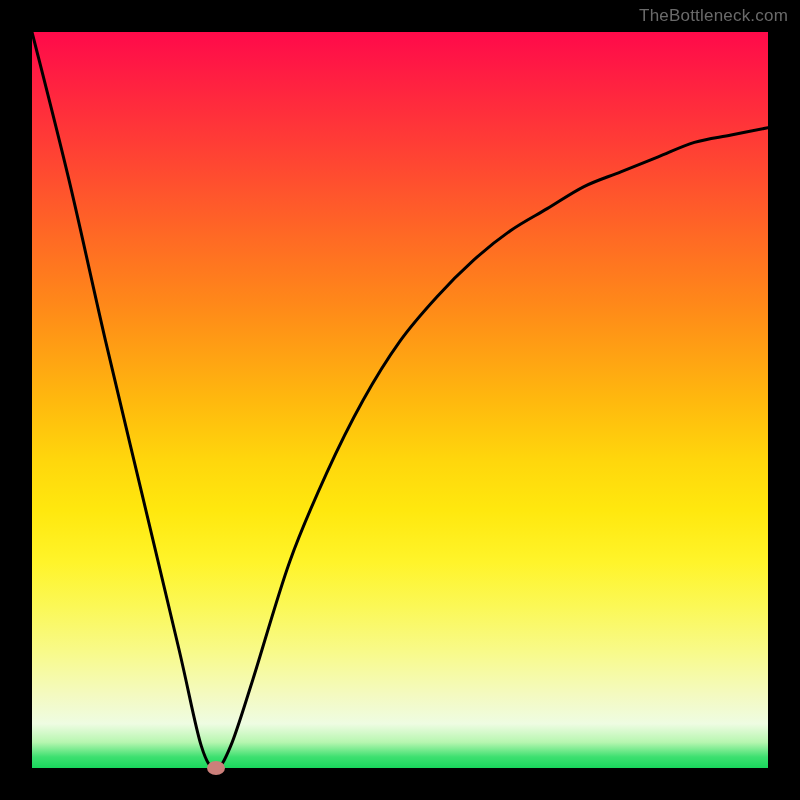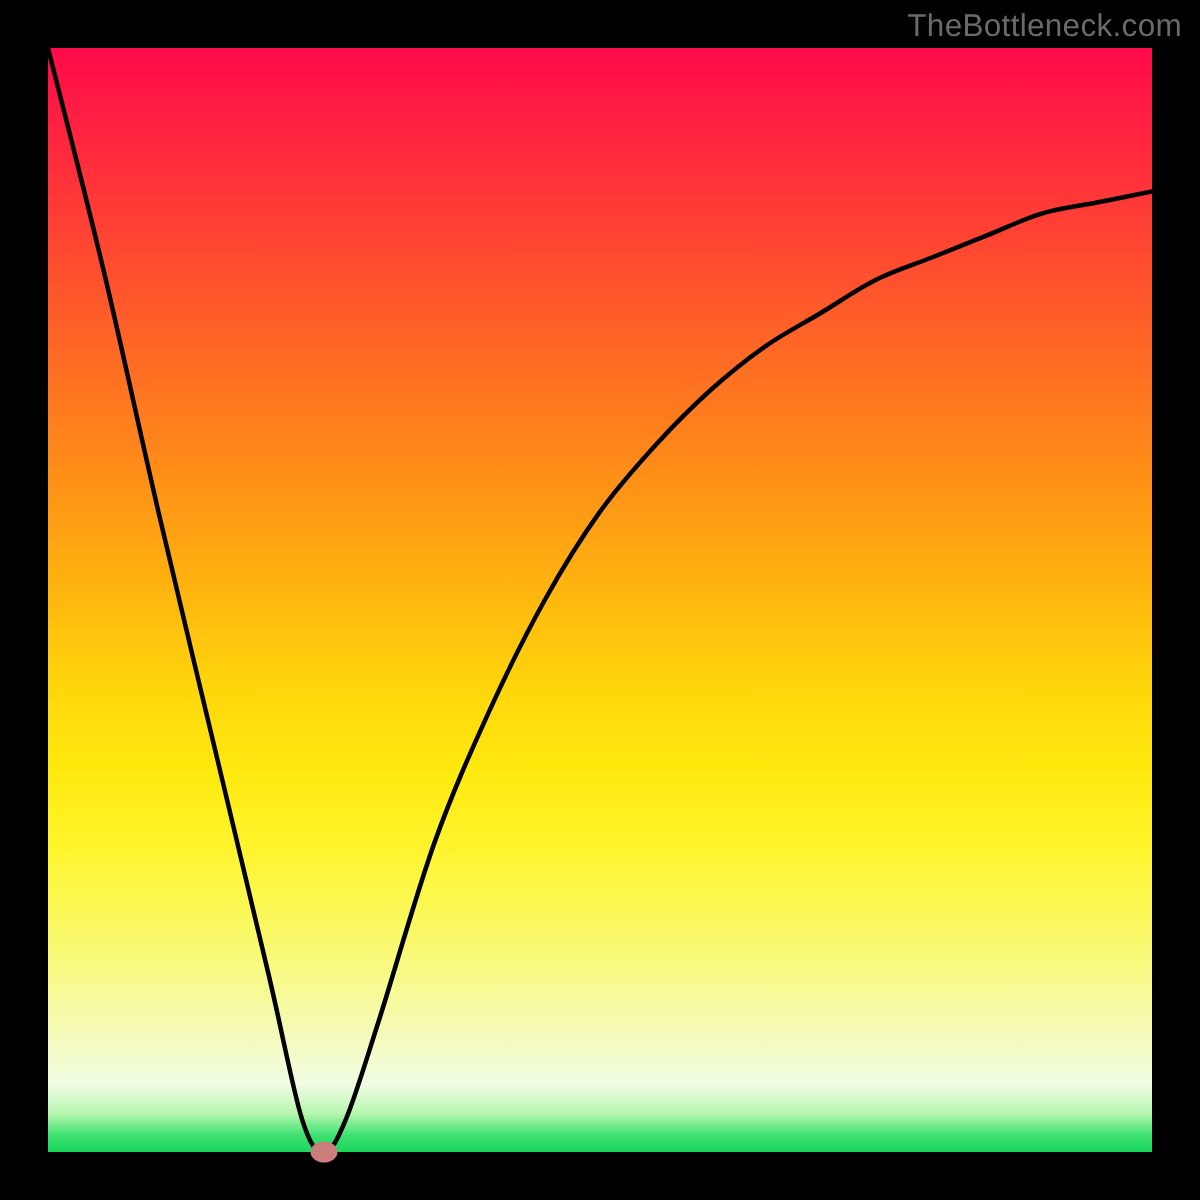--- a/index.html
+++ b/index.html
@@ -56,21 +56,21 @@
     height: 14px;
     border-radius: 50%;
     background: #cc7f7a;
     transform: translate(-50%, -50%);
   }
   .watermark {
     position: absolute;
     top: 6px;
     right: 12px;
     color: #6a6a6a;
-    font-size: 21px;
+    font-size: 17px;
     letter-spacing: 0.2px;
     font-weight: 400;
   }
 </style>
 </head>
 <body>
 
 <div class="frame">
 
   <div class="plot-area">

